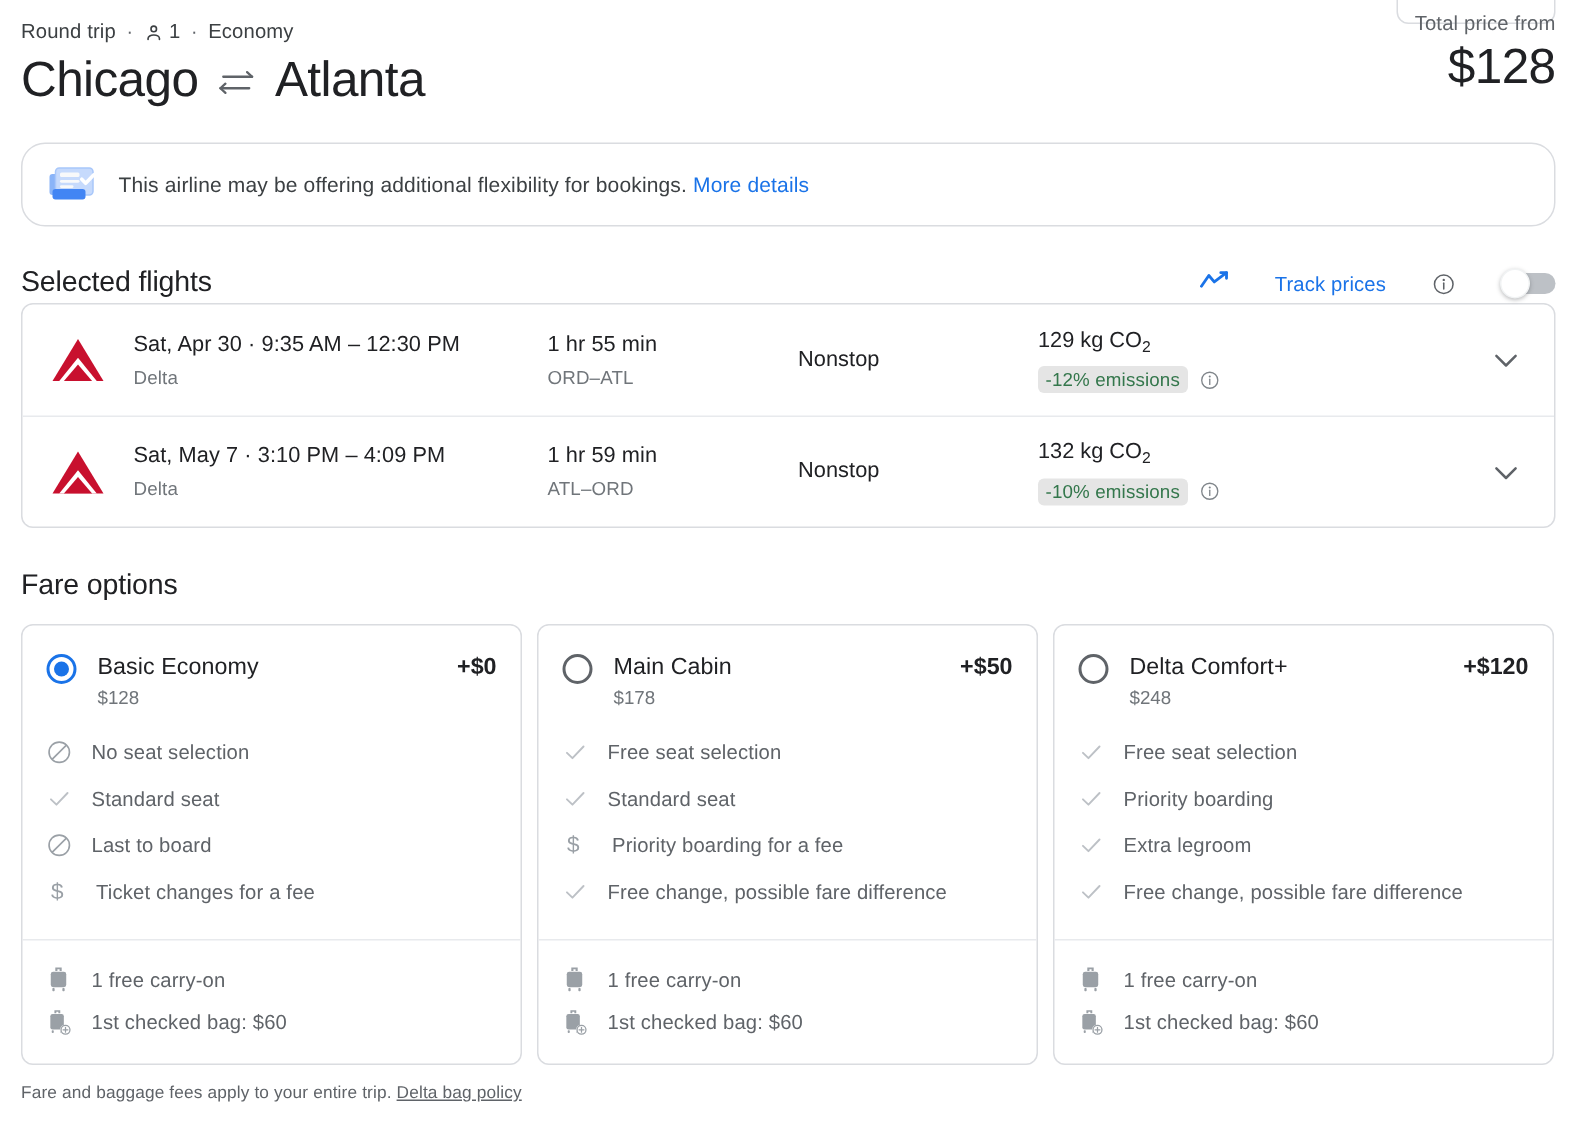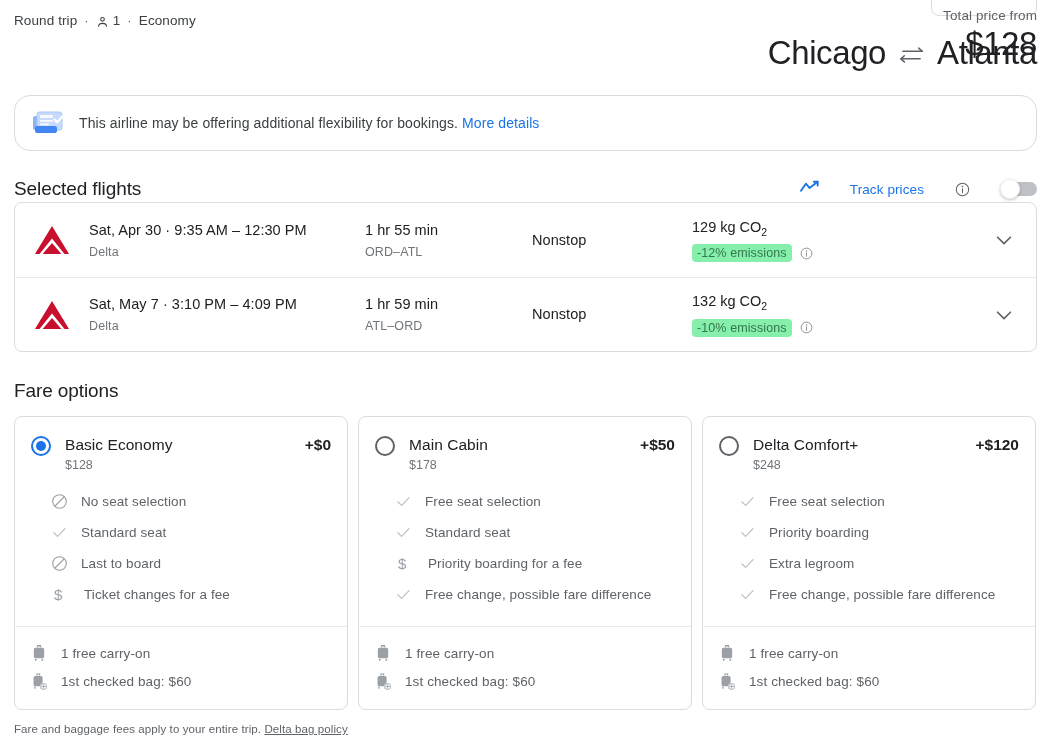--- a/index.html
+++ b/index.html
@@ -49,21 +49,20 @@
   .trip-meta .dot {
     margin: 0 7px;
     color: #5f6368;
     font-size: 13px;
   }
   .person-icon { display:inline-block; width:13px; height:14px; margin-right:4px; position:relative; top:2px;}
   .route {
     display: flex;
     align-items: center;
     margin-top: 2px;
-    justify-content: flex-end;
   }
   .route .city {
     font-size: 33px;
     font-weight: 400;
     letter-spacing: -.4px;
     color: #202124;
     line-height: 44px;
   }
   .route .swap {
     margin: 0 13px;
@@ -207,21 +206,21 @@
     color: #202124;
     line-height: 19px;
   }
   .co2line sub { font-size: 10.5px; }
   .badge-row {
     display: flex;
     align-items: center;
     margin-top: 3px;
   }
   .badge {
-    background: #86efac;
+    background: #e5e5e5;
     color: #34774c;
     font-size: 12.5px;
     padding: 2px 5px;
     border-radius: 4px;
     letter-spacing: .1px;
   }
   .badge-row .info-i { margin-left: 8px; display:flex; }
   .chev {
     flex: 1;
     display: flex;
@@ -291,21 +290,21 @@
     margin-top: 2px;
     line-height: 16px;
   }
   .fare-delta {
     font-size: 15.5px;
     font-weight: bold;
     color: #202124;
     white-space: nowrap;
     padding-top: 1px;
   }
-  .feat-list { margin-top: 13px; margin-left: 20px; }
+  .feat-list { margin-top: 13px; }
   .feat {
     display: flex;
     align-items: center;
     height: 31px;
   }
   .feat .ficon {
     width: 30px;
     flex: none;
     display: flex;
     justify-content: flex-start;

